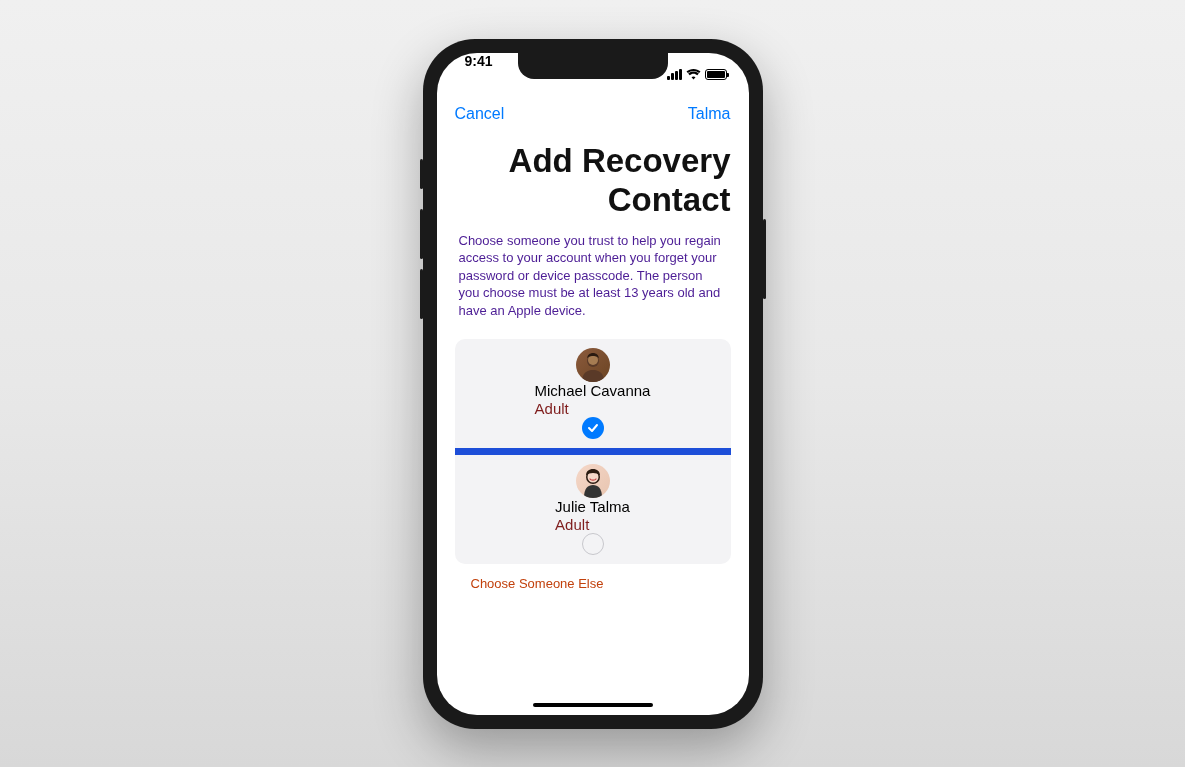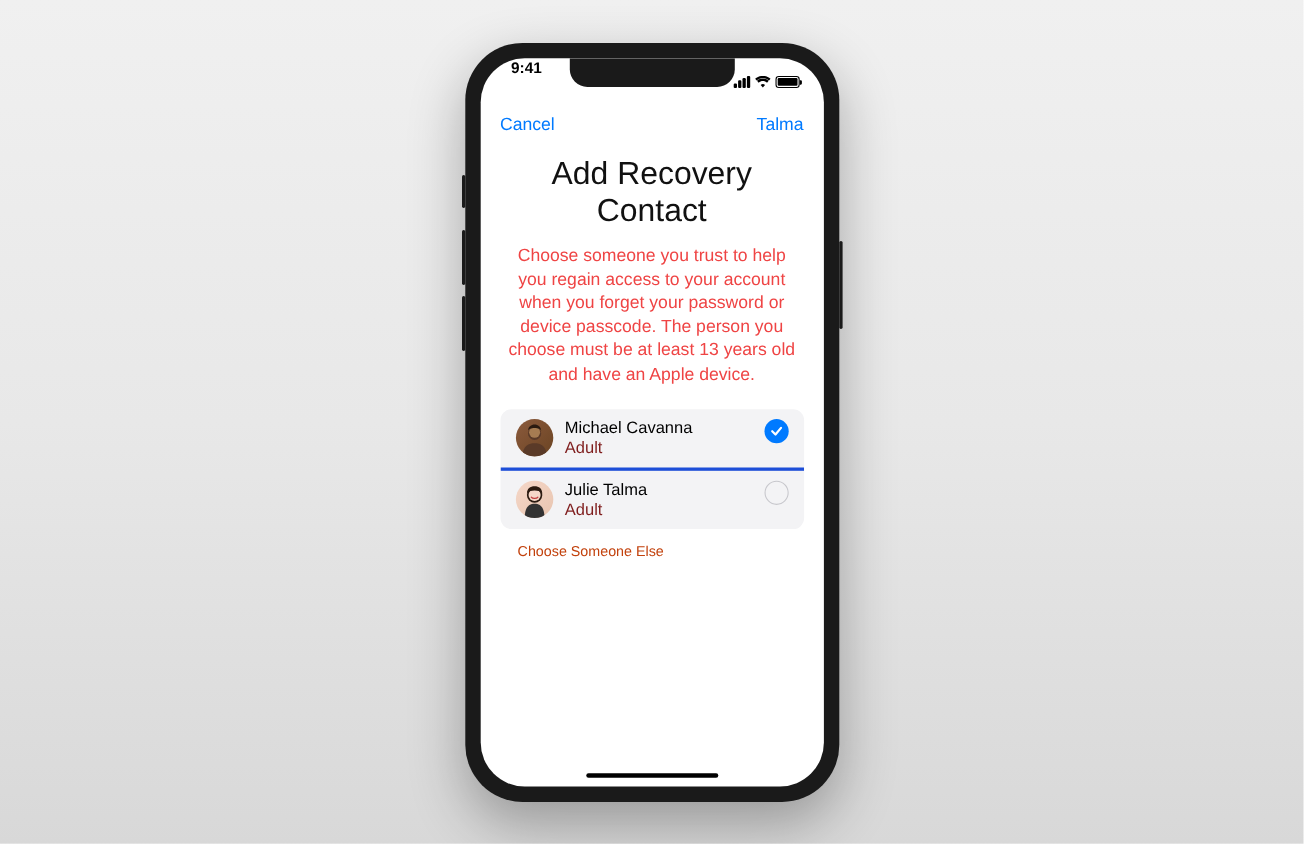--- a/index.html
+++ b/index.html
@@ -110,50 +110,50 @@
       text-align: right;
     }
     .nav-btn {
       color: #007aff;
       cursor: pointer;
     }
     .content {
       padding: 8px 18px 0;
     }
     .page-title {
-      font-size: 29px;
-      font-weight: 400;
-      text-align: center;
+      font-size: 33px;
+      font-weight: 700;
+      text-align: right;
       line-height: 1.2;
       margin-bottom: 12px;
       color: #111;
     }
     .description {
-      font-size: 16px;
-      text-align: center;
-      color: #ef4444;
+      font-size: 13px;
+      text-align: left;
+      color: #4c1d95;
       line-height: 1.35;
       padding: 0 4px;
       margin-bottom: 20px;
     }
     .group {
       background: #f3f3f5;
       border-radius: 10px;
       overflow: hidden;
     }
     .contact-row {
       display: flex;
-      align-items: flex-start;
+      align-items: center;
       padding: 9px 14px;
-      gap: 11px;
       cursor: pointer;
       position: relative;
+      flex-direction: column;
     }
     .contact-row + .contact-row {
-      border-top: 3px solid #1d4ed8;
+      border-top: 7px solid #1d4ed8;
     }
     .avatar {
       width: 34px;
       height: 34px;
       border-radius: 50%;
       flex-shrink: 0;
       display: flex;
       align-items: center;
       justify-content: center;
       overflow: hidden;

